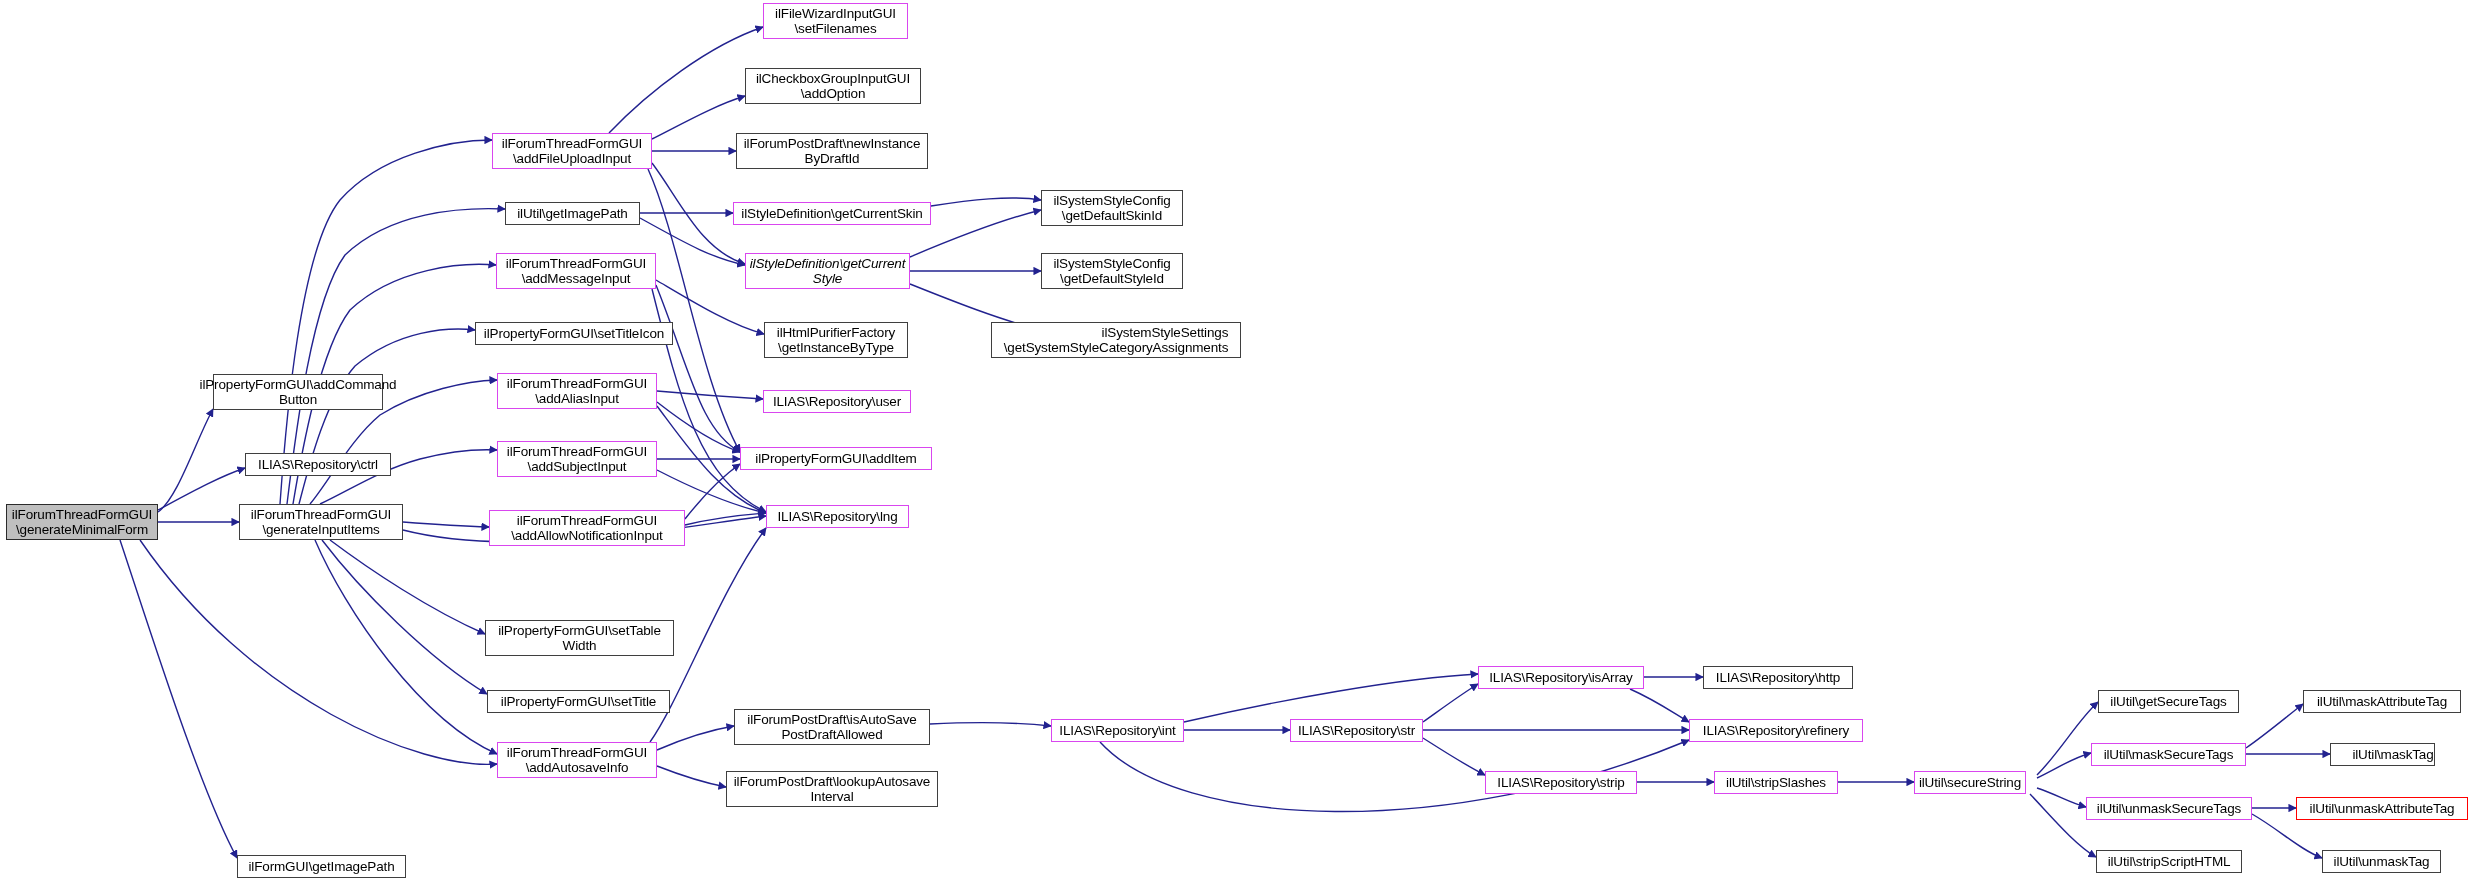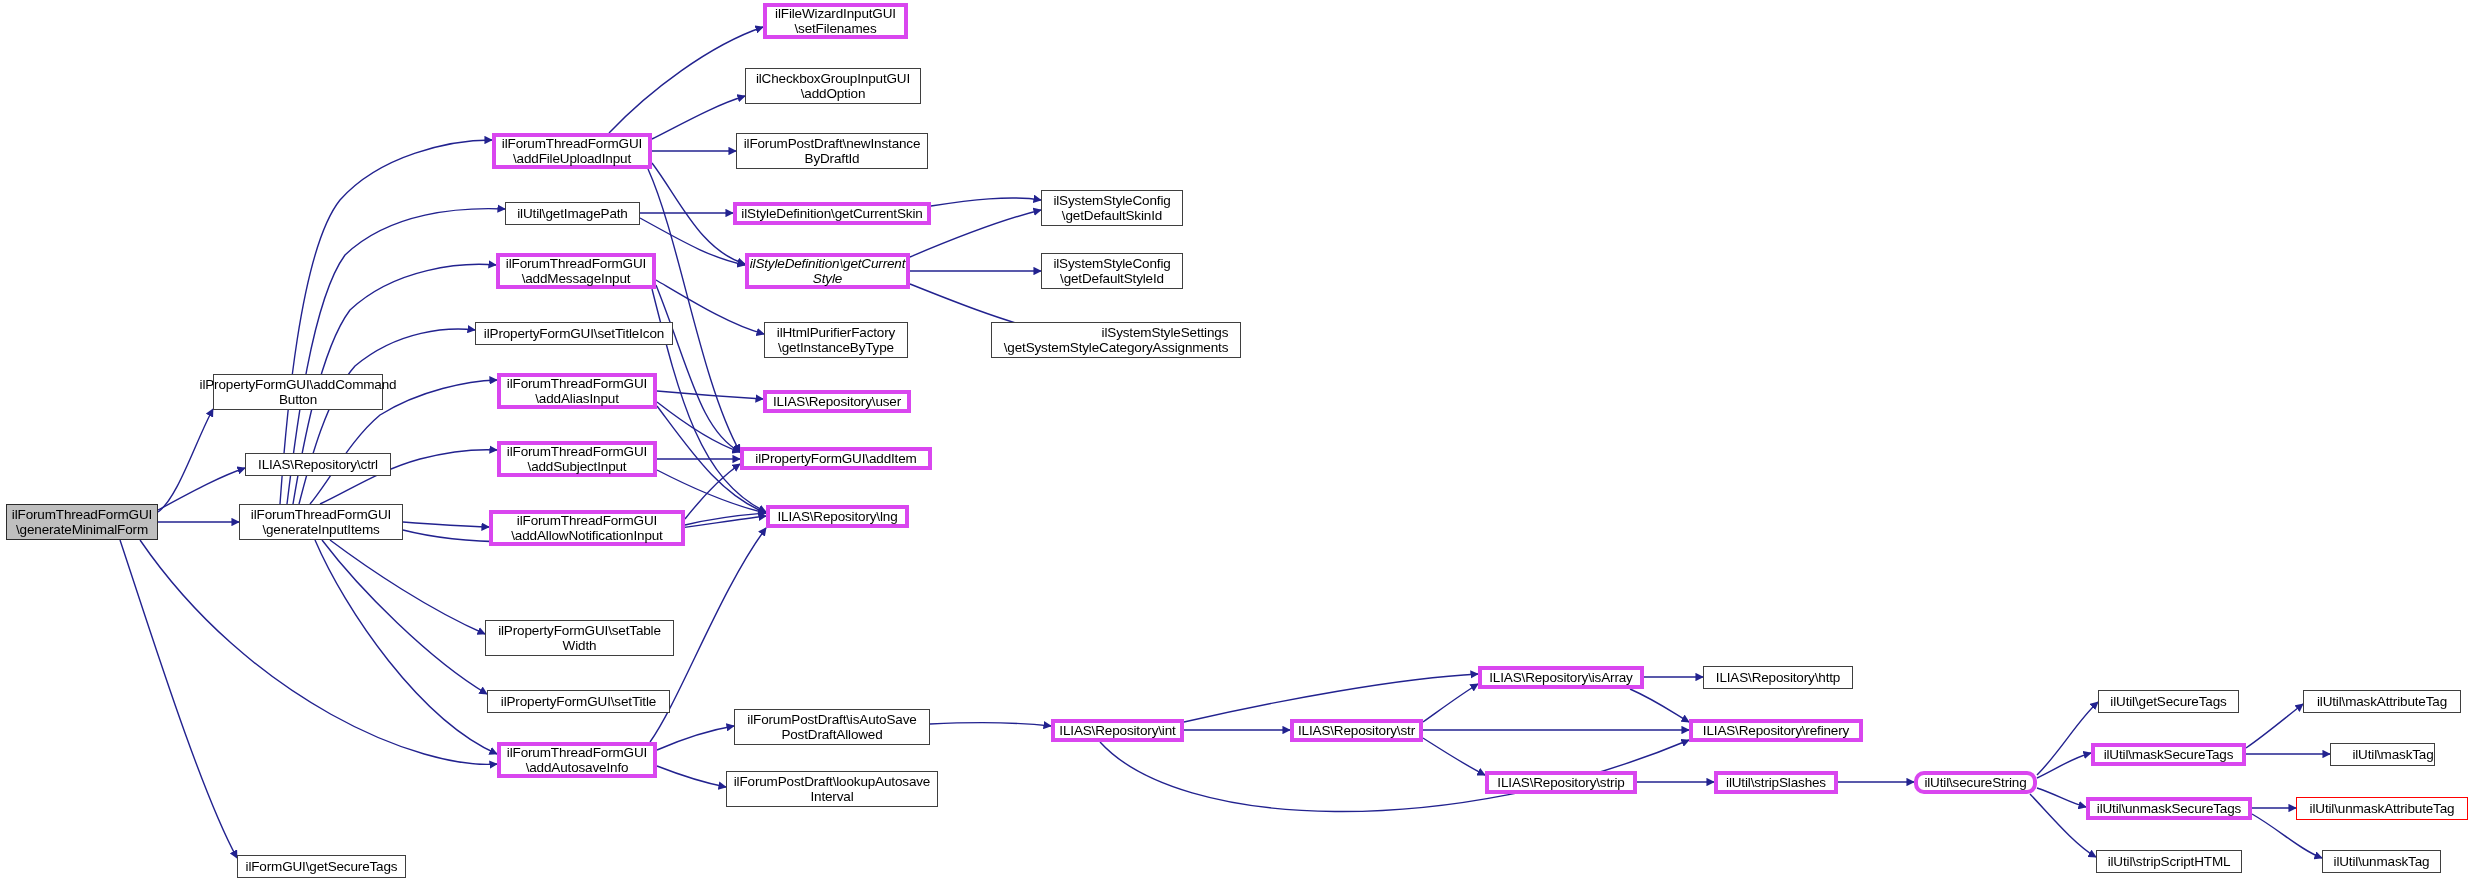--- a/index.html
+++ b/index.html
@@ -41,21 +41,21 @@
     z-index: 5;
   }
   .node.root {
     background: #bfbfbf;
     border: 1px solid #2b2b2b;
   }
   .node.highlight {
     border: 1px solid #ff0000;
   }
   .node.thick {
-    border: 4px solid #d946ef;
+    border: 1px solid #d946ef;
   }
 </style>
 </head>
 <body>
 
 <div id="canvas">
   <svg id="edge-layer" viewBox="0 0 2475 889">
     <defs>
       <marker id="arrow" viewBox="0 0 10 10" refX="9" refY="5" markerWidth="6" markerHeight="6" orient="auto-start-reverse">
         <path d="M 0 0 L 10 5 L 0 10 z" fill="#22228f"></path>
@@ -124,21 +124,21 @@
       </g>
   </svg>
   <div id="nodes">
       <div class="node root" style="left: 6px; top: 504px; width: 152px; height: 36px;">ilForumThreadFormGUI
 \generateMinimalForm</div>
       <div class="node" style="left: 213px; top: 374px; width: 170px; height: 36px;">ilPropertyFormGUI\addCommand
 Button</div>
       <div class="node" style="left: 245px; top: 453px; width: 146px; height: 23px;">ILIAS\Repository\ctrl</div>
       <div class="node" style="left: 239px; top: 504px; width: 164px; height: 36px;">ilForumThreadFormGUI
 \generateInputItems</div>
-      <div class="node" style="left: 237px; top: 855px; width: 169px; height: 23px;">ilFormGUI\getSecureTags</div>
+      <div class="node" style="left: 237px; top: 855px; width: 169px; height: 23px;">ilFormGUI\getImagePath</div>
       <div class="node thick" style="left: 492px; top: 133px; width: 160px; height: 36px;">ilForumThreadFormGUI
 \addFileUploadInput</div>
       <div class="node" style="left: 505px; top: 202px; width: 135px; height: 23px;">ilUtil\getImagePath</div>
       <div class="node thick" style="left: 496px; top: 253px; width: 160px; height: 36px;">ilForumThreadFormGUI
 \addMessageInput</div>
       <div class="node" style="left: 475px; top: 322px; width: 198px; height: 23px;">ilPropertyFormGUI\setTitleIcon</div>
       <div class="node thick" style="left: 497px; top: 373px; width: 160px; height: 36px;">ilForumThreadFormGUI
 \addAliasInput</div>
       <div class="node thick" style="left: 497px; top: 441px; width: 160px; height: 36px;">ilForumThreadFormGUI
 \addSubjectInput</div>
@@ -173,21 +173,21 @@
 \getDefaultStyleId</div>
       <div class="node" style="left: 991px; top: 322px; width: 250px; height: 36px; text-align: right;">ilSystemStyleSettings
 \getSystemStyleCategoryAssignments</div>
       <div class="node thick" style="left: 1051px; top: 719px; width: 133px; height: 23px;">ILIAS\Repository\int</div>
       <div class="node thick" style="left: 1290px; top: 719px; width: 133px; height: 23px;">ILIAS\Repository\str</div>
       <div class="node thick" style="left: 1478px; top: 666px; width: 166px; height: 23px;">ILIAS\Repository\isArray</div>
       <div class="node thick" style="left: 1485px; top: 771px; width: 152px; height: 23px;">ILIAS\Repository\strip</div>
       <div class="node" style="left: 1703px; top: 666px; width: 150px; height: 23px;">ILIAS\Repository\http</div>
       <div class="node thick" style="left: 1689px; top: 719px; width: 174px; height: 23px;">ILIAS\Repository\refinery</div>
       <div class="node thick" style="left: 1714px; top: 771px; width: 124px; height: 23px;">ilUtil\stripSlashes</div>
-      <div class="node thick" style="left: 1914px; top: 771px; width: 123px; height: 23px; border-radius: 10px;">ilUtil\secureString</div>
+      <div class="node thick" style="left: 1914px; top: 771px; width: 112px; height: 23px;">ilUtil\secureString</div>
       <div class="node" style="left: 2098px; top: 690px; width: 141px; height: 23px;">ilUtil\getSecureTags</div>
       <div class="node thick" style="left: 2091px; top: 743px; width: 155px; height: 23px;">ilUtil\maskSecureTags</div>
       <div class="node thick" style="left: 2086px; top: 797px; width: 166px; height: 23px;">ilUtil\unmaskSecureTags</div>
       <div class="node" style="left: 2096px; top: 850px; width: 146px; height: 23px;">ilUtil\stripScriptHTML</div>
       <div class="node" style="left: 2303px; top: 690px; width: 158px; height: 23px;">ilUtil\maskAttributeTag</div>
       <div class="node" style="left: 2330px; top: 743px; width: 105px; height: 23px; padding-left: 21px;">ilUtil\maskTag</div>
       <div class="node highlight" style="left: 2296px; top: 797px; width: 172px; height: 23px;">ilUtil\unmaskAttributeTag</div>
       <div class="node" style="left: 2322px; top: 850px; width: 119px; height: 23px;">ilUtil\unmaskTag</div>
     </div>
 </div>

